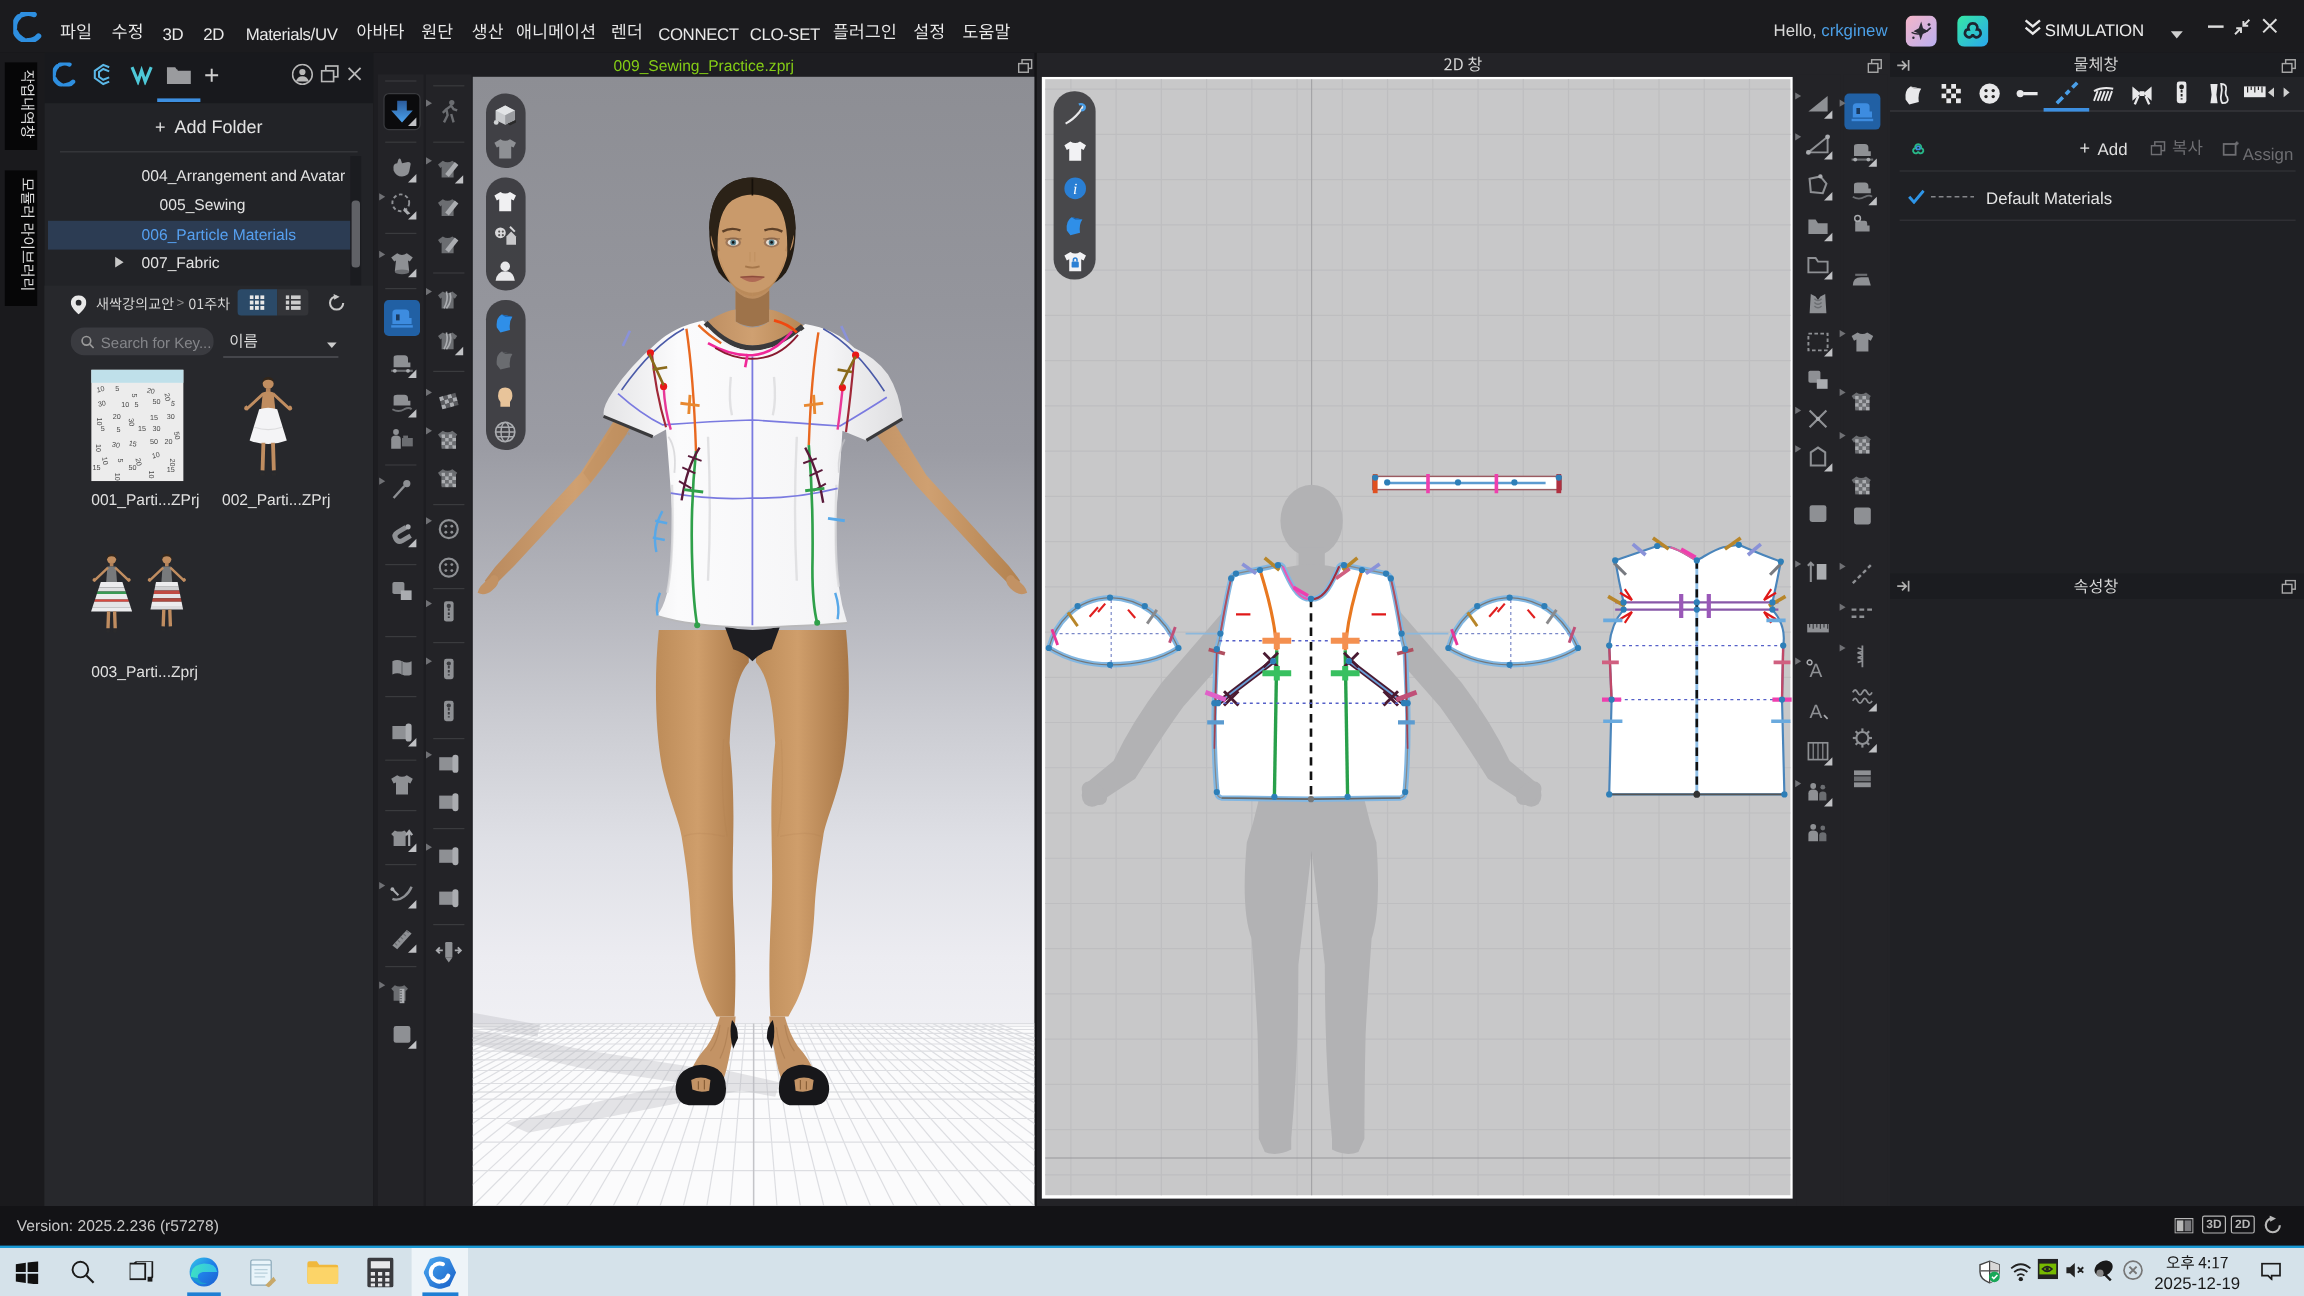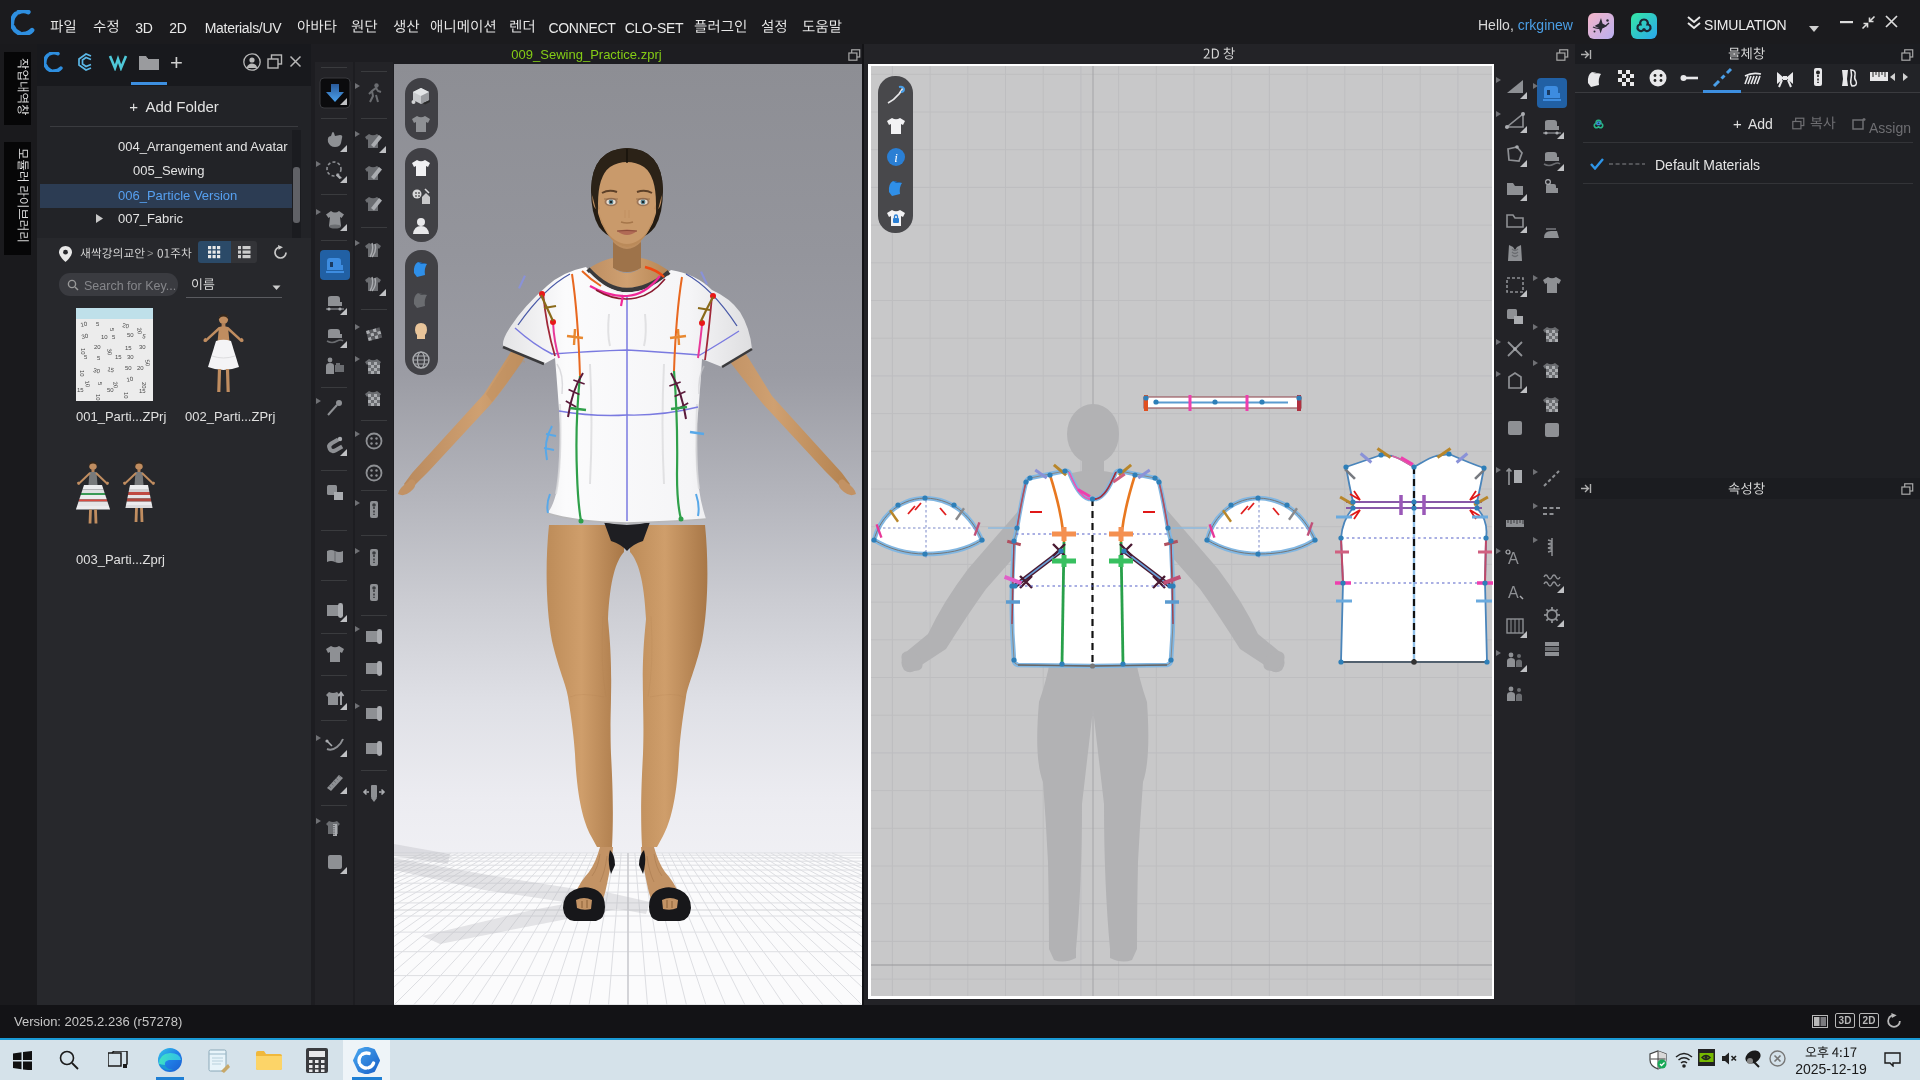--- a/index.html
+++ b/index.html
@@ -143,21 +143,21 @@
 <svg class="abs" style="left:289px;top:55px" width="13" height="13">
       <g stroke="#b8b8b8" stroke-width="1.5">
         <path d="M1.5 1.5 L11.5 11.5 M11.5 1.5 L1.5 11.5"></path>
       </g>
     </svg>
 <div class="abs" style="left:37px;top:98px;width:274px;text-align:center;font-size:15px;color:#e2e2e2;">+&nbsp; Add Folder</div>
 <div class="abs" style="left:50px;top:126px;width:248px;height:1px;background:#3a3b3f;"></div>
 <div class="abs" style="left:118px;top:139px;font-size:13px;color:#e2e2e2;">004_Arrangement and Avatar</div>
 <div class="abs" style="left:118px;top:163px;font-size:13px;color:#e2e2e2;margin-left:15px;">005_Sewing</div>
 <div class="abs" style="left:40px;top:184px;width:252px;height:24px;background:#2c3c53;"></div>
-<div class="abs" style="left:118px;top:188px;font-size:13px;color:#56a0f0;">006_Particle Version</div>
+<div class="abs" style="left:118px;top:188px;font-size:13px;color:#56a0f0;">006_Particle Materials</div>
 <svg class="abs" style="left:95px;top:213px" width="9" height="11">
       <path d="M1 1 L8 5.5 L1 10 Z" fill="#c8c8c8"></path>
     </svg>
 <div class="abs" style="left:118px;top:211px;font-size:13px;color:#e2e2e2;">007_Fabric</div>
 <div class="abs" style="left:292px;top:130px;width:9px;height:108px;background:#1b1c20;"></div>
 <div class="abs" style="left:293px;top:167px;width:7px;height:56px;background:#606166;border-radius:3px;"></div>
 <div class="abs" style="left:37px;top:238px;width:274px;height:767px;background:#27282c;"></div>
 <svg class="abs" style="left:59px;top:246px" width="13" height="16" viewBox="0 0 13 16">
       <path d="M6.5 0 C10 0 13 2.8 13 6.3 C13 10.5 6.5 16 6.5 16 C6.5 16 0 10.5 0 6.3 C0 2.8 3 0 6.5 0 Z" fill="#e8e8e8"></path>
       <circle cx="6.5" cy="6.2" r="2.4" fill="#27282c"></circle>

